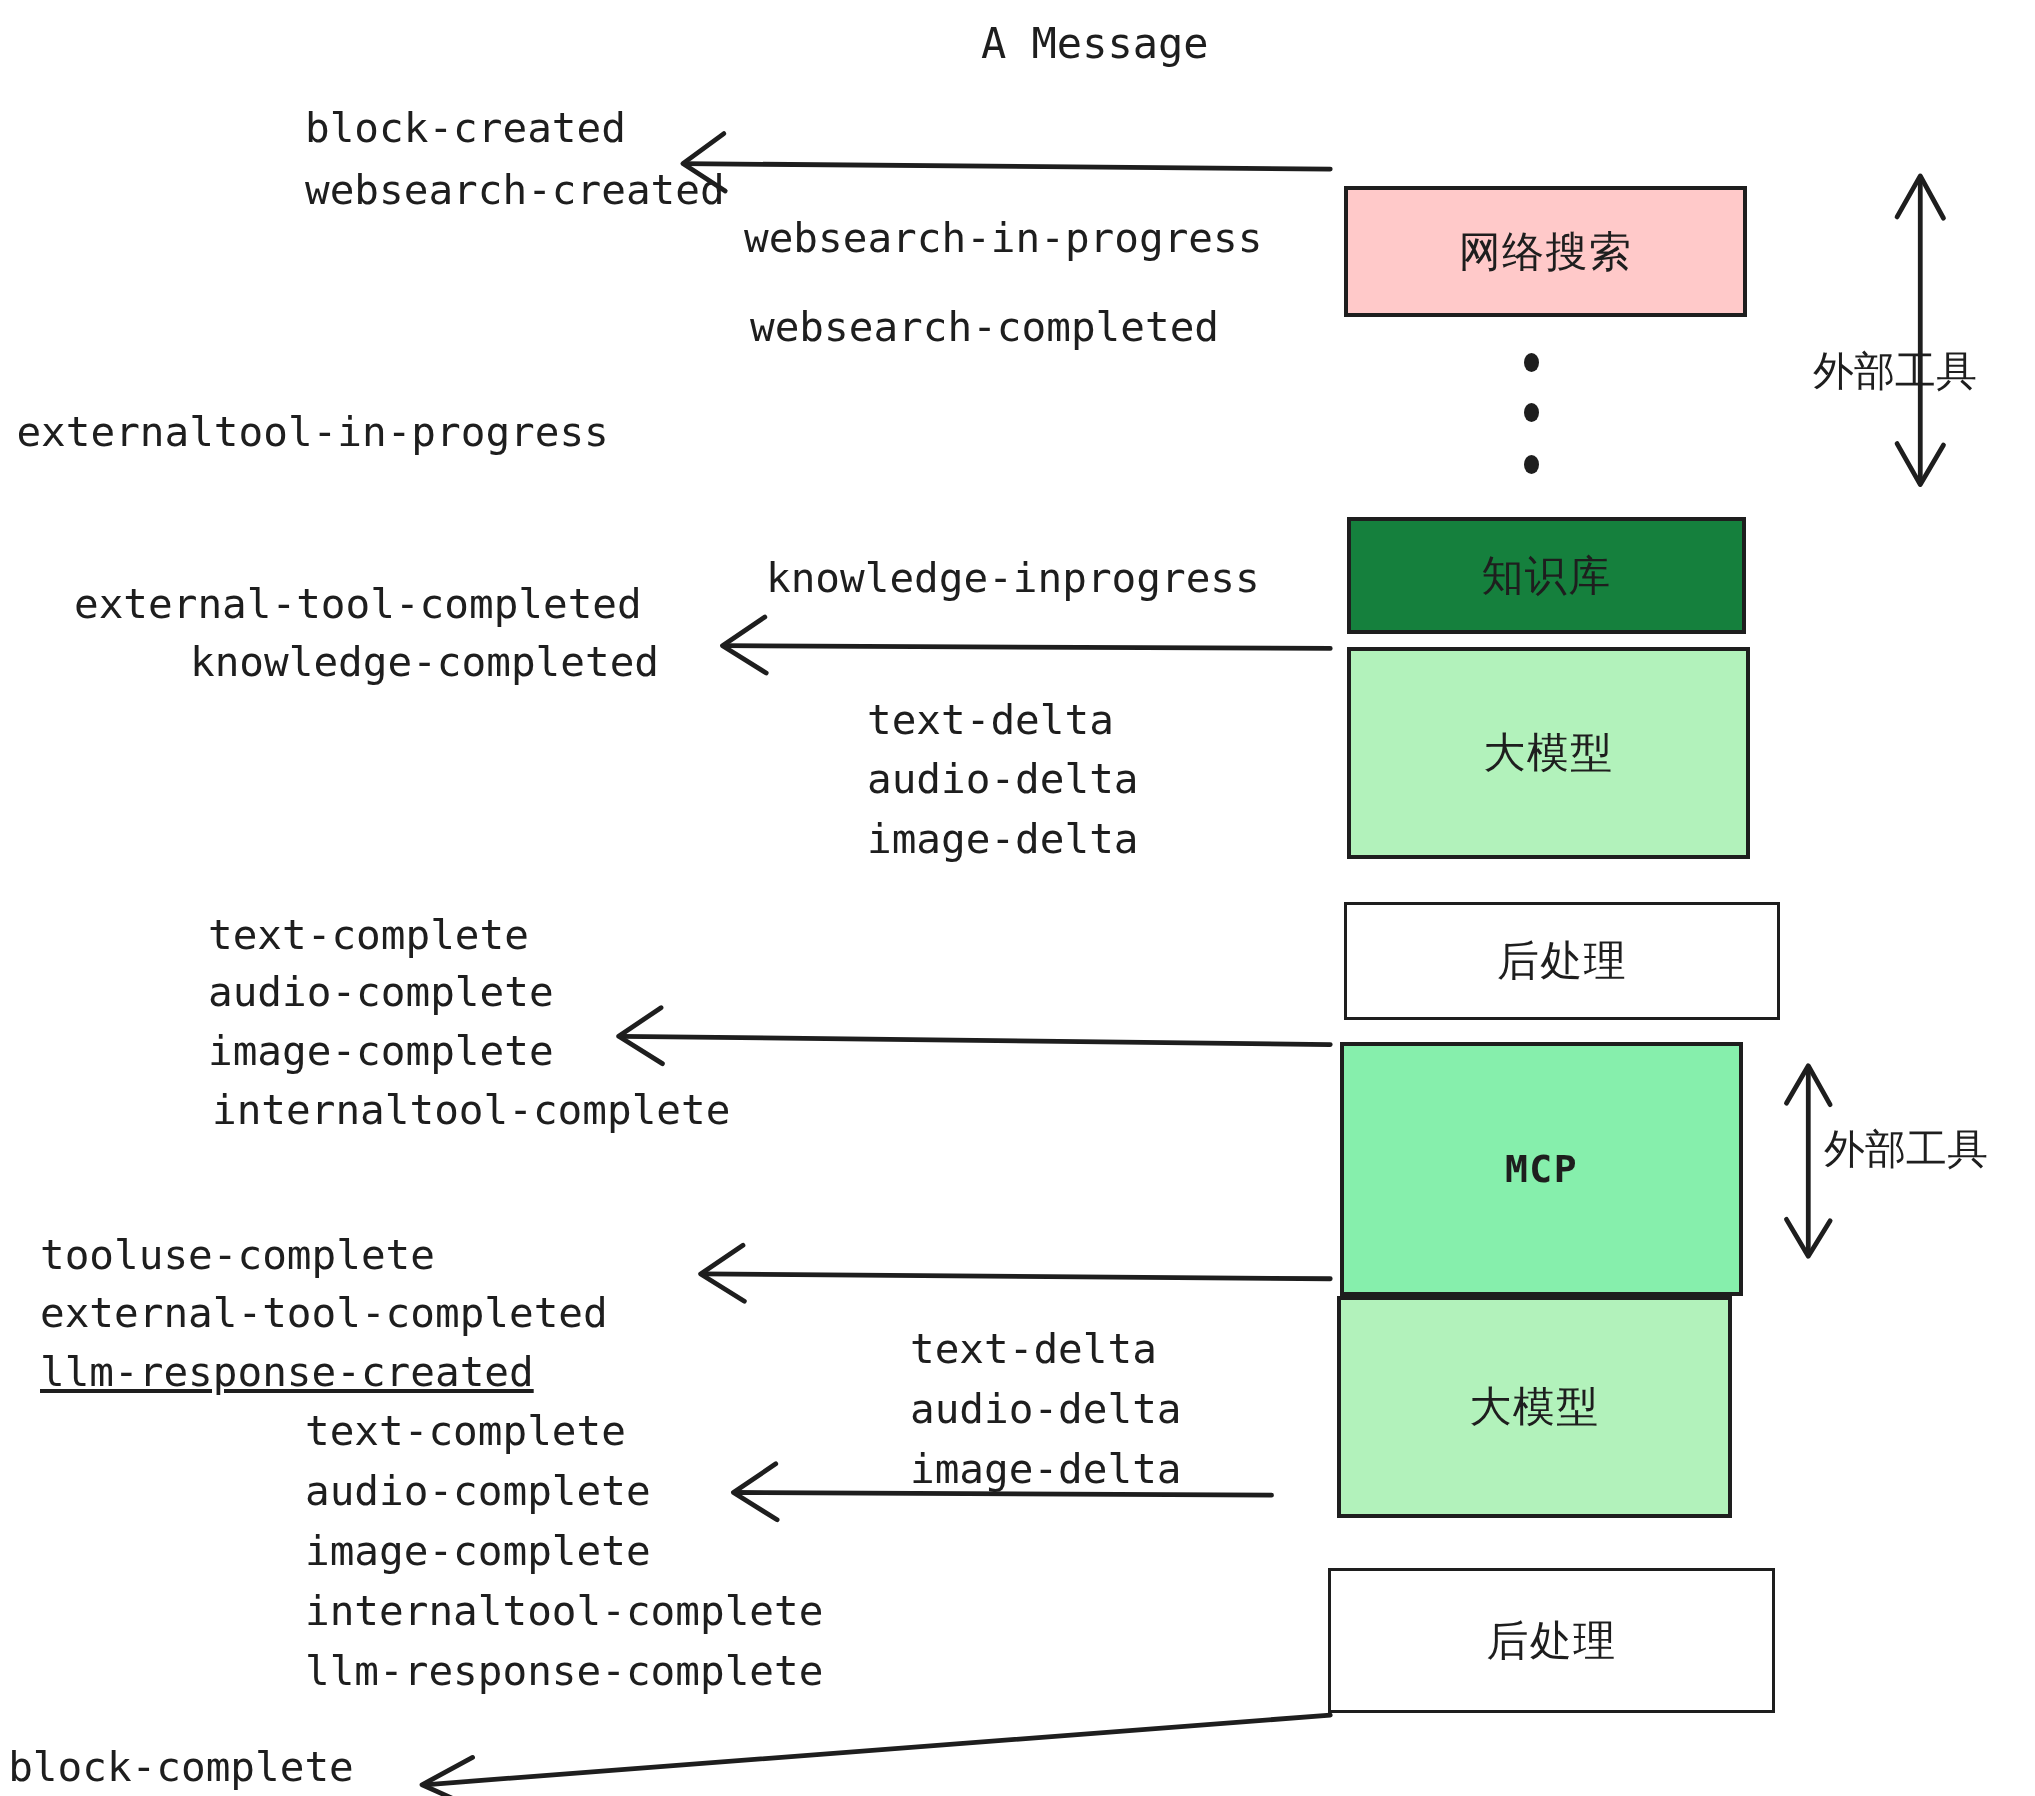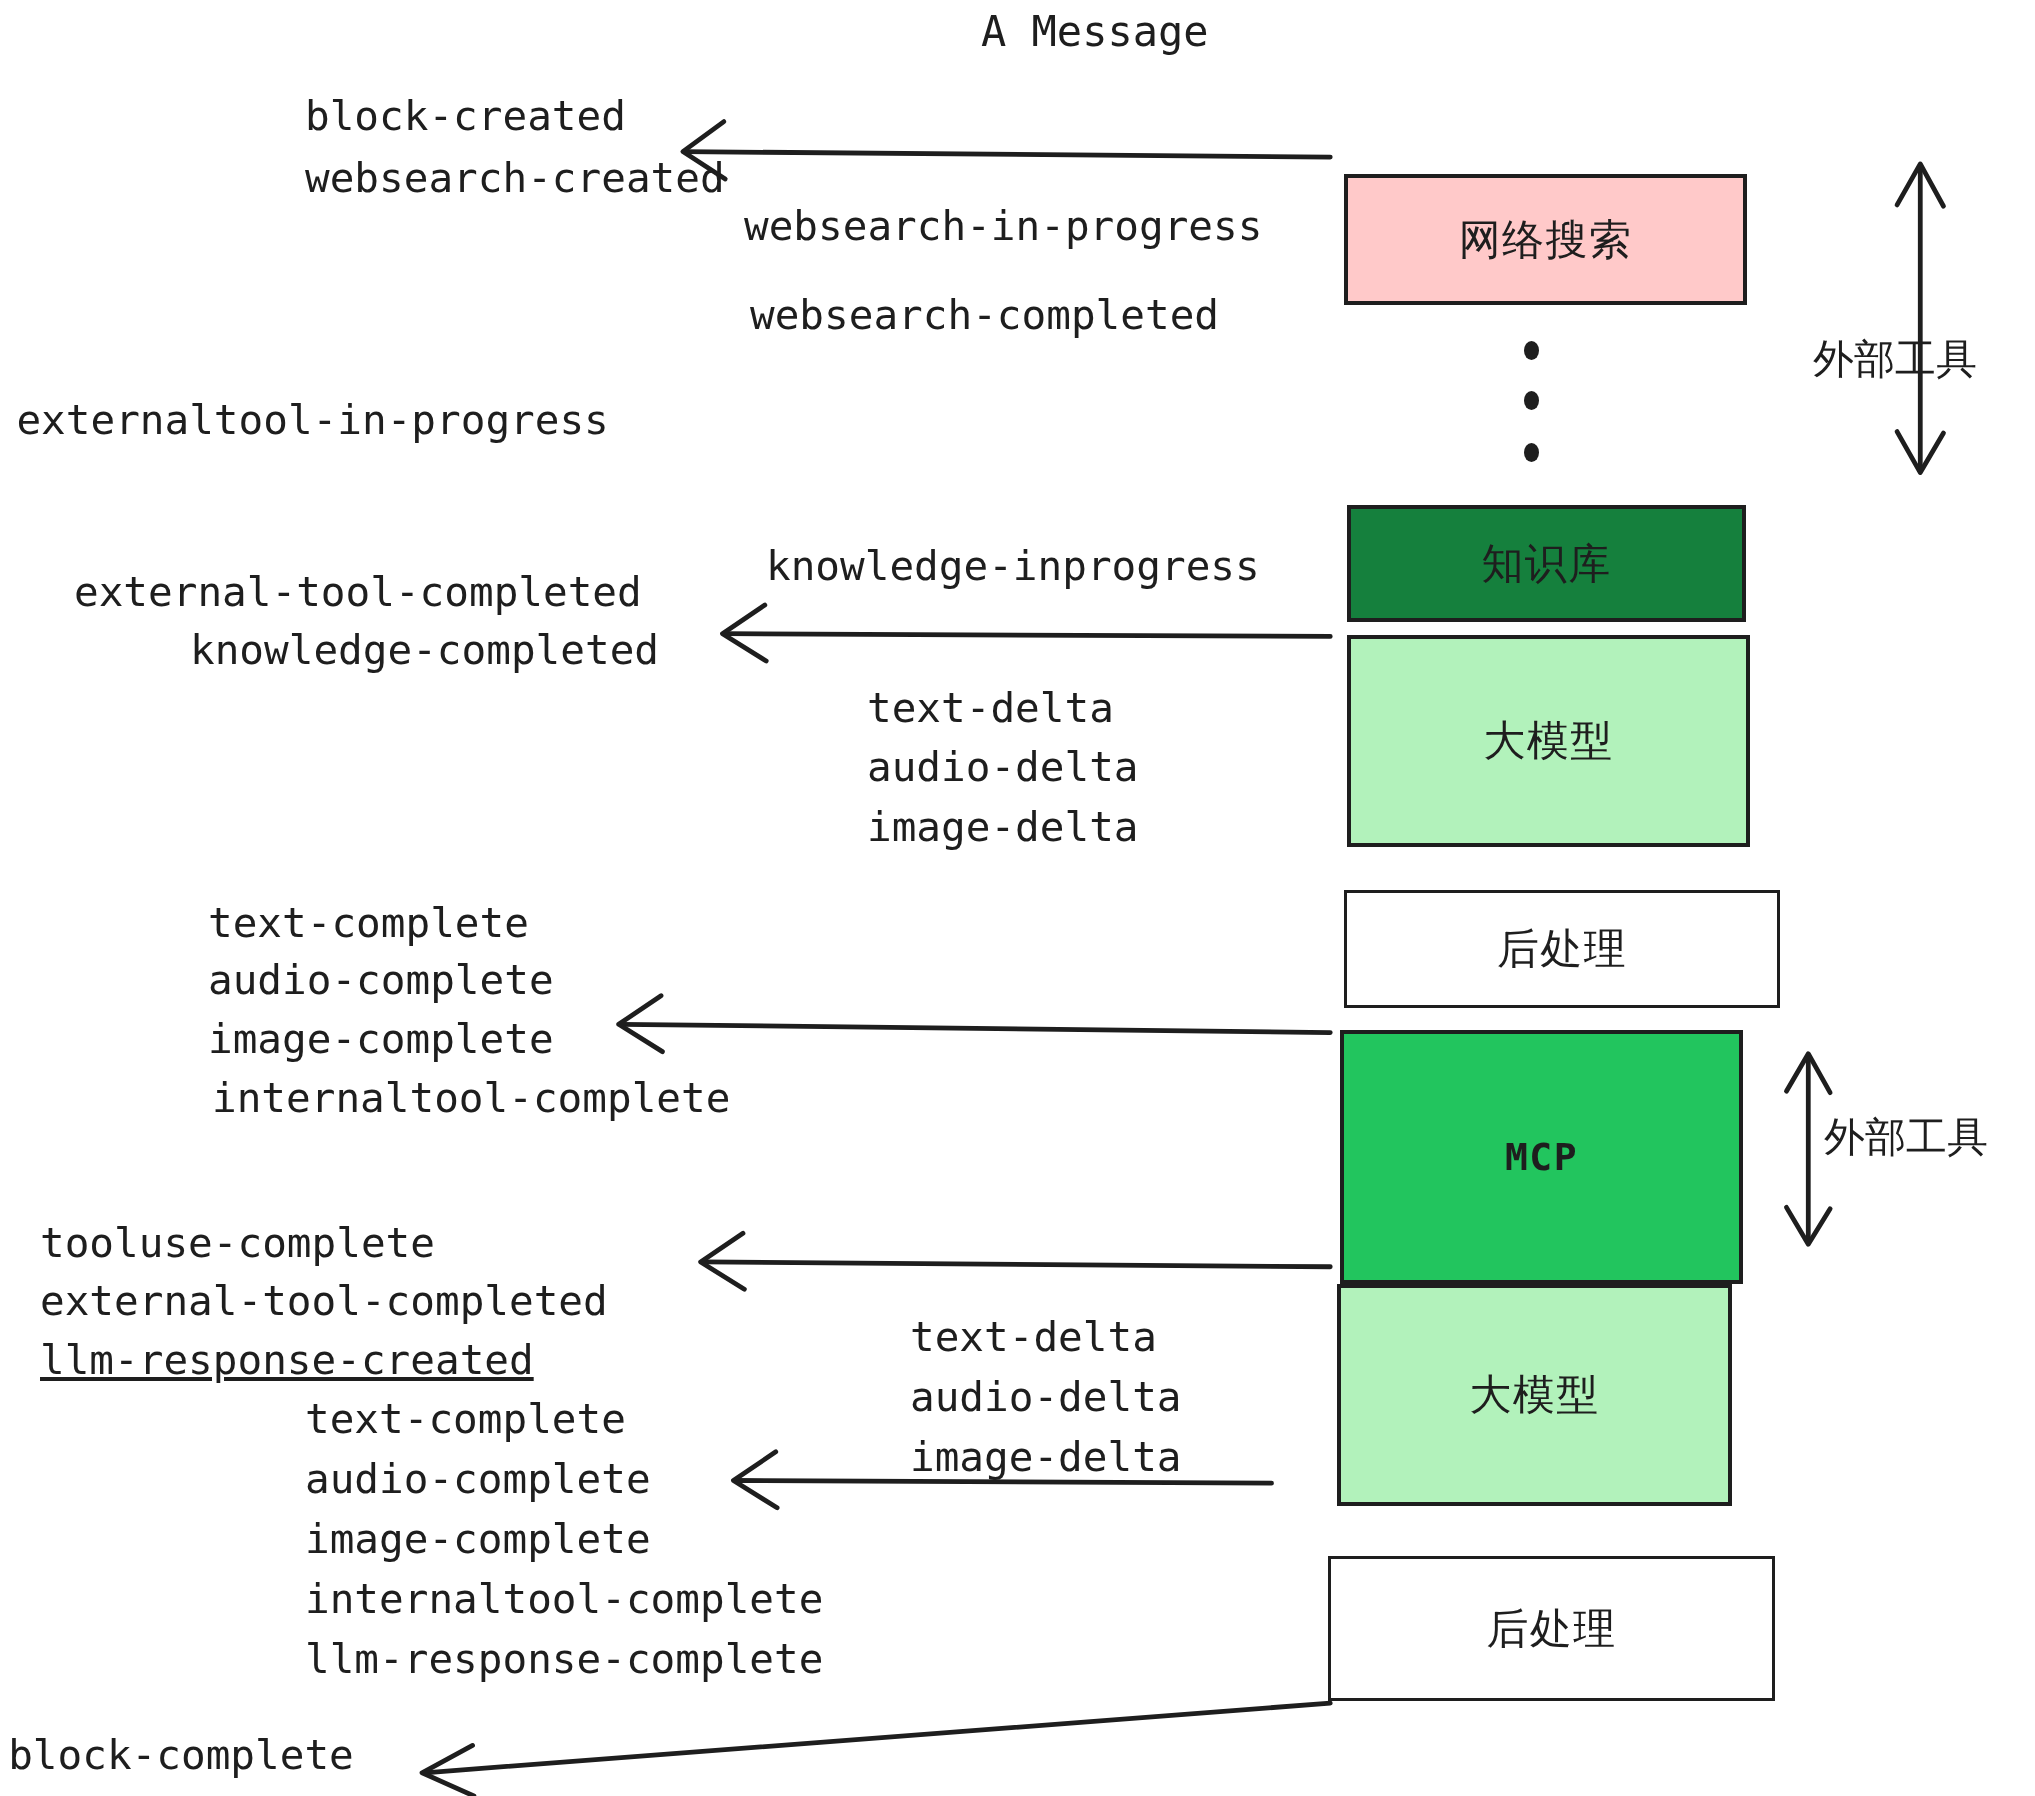--- a/index.html
+++ b/index.html
@@ -1,18 +1,18 @@
 <!DOCTYPE html>
 <html style="font-size:11px"><head>
 <meta charset="utf-8">
 <style>
   html,body{margin:0;padding:0;background:#ffffff;}
   body{width:2035px;height:1796px;position:relative;overflow:hidden;
        font-family:"DejaVu Sans Mono","Liberation Mono",monospace;color:#1e1e1e;}
-  #canvas{position:absolute;inset:0;}
+  #canvas{position:absolute;inset:0;margin-top:12px;}
   svg.layer{position:absolute;left:0;top:0;width:2035px;height:1796px;pointer-events:none;}
 
   .box{position:absolute;border:4.1px solid #1e1e1e;box-sizing:border-box;
        display:flex;align-items:center;justify-content:center;text-align:center;}
   .box .lbl{font-family:"DejaVu Sans","Liberation Sans",sans-serif;
             font-size:42px;color:#1e1e1e;letter-spacing:1.4px;line-height:1;}
   .box.mcp .lbl{font-family:"DejaVu Sans Mono","Liberation Mono",monospace;font-size:38px;font-weight:700;}
 
   .evt{position:absolute;white-space:pre;font-size:41px;line-height:1;
        font-family:"DejaVu Sans Mono","Liberation Mono",monospace;color:#1e1e1e;}
@@ -89,21 +89,21 @@
   </div>
 
   <div class="box" style="left:1347px;top:635px;width:403px;height:212px;background:#b2f2bb;">
     <span class="lbl">大模型</span>
   </div>
 
   <div class="box" style="left:1344px;top:890px;width:436px;height:118px;background:#ffffff;border-width:3.4px;">
     <span class="lbl">后处理</span>
   </div>
 
-  <div class="box mcp" style="left:1340px;top:1030px;width:403px;height:254px;background:#22c55e;">
+  <div class="box mcp" style="left:1340px;top:1030px;width:403px;height:254px;background:#86efac;">
     <span class="lbl">MCP</span>
   </div>
 
   <div class="box" style="left:1337px;top:1284px;width:395px;height:222px;background:#b2f2bb;">
     <span class="lbl">大模型</span>
   </div>
 
   <div class="box" style="left:1328px;top:1556px;width:447px;height:145px;background:#ffffff;border-width:3.4px;">
     <span class="lbl">后处理</span>
   </div>

